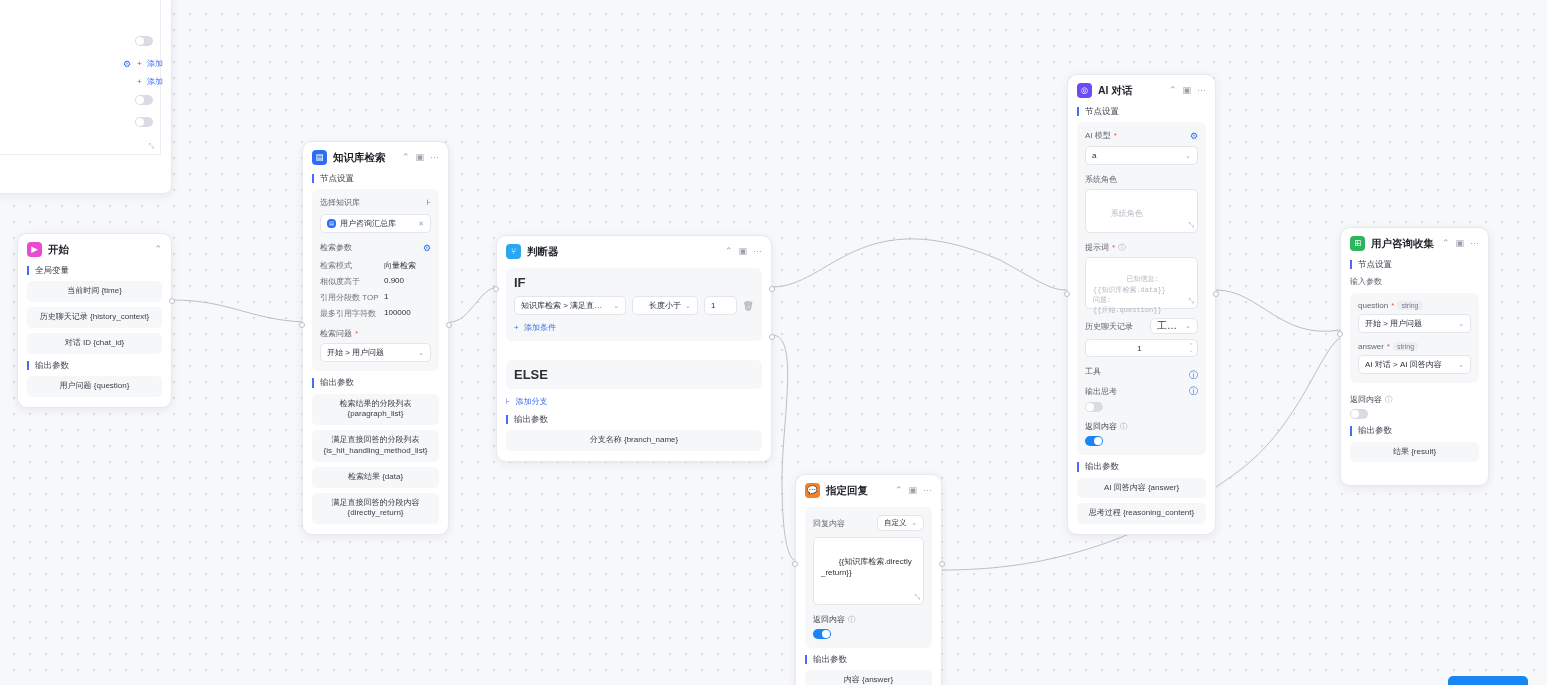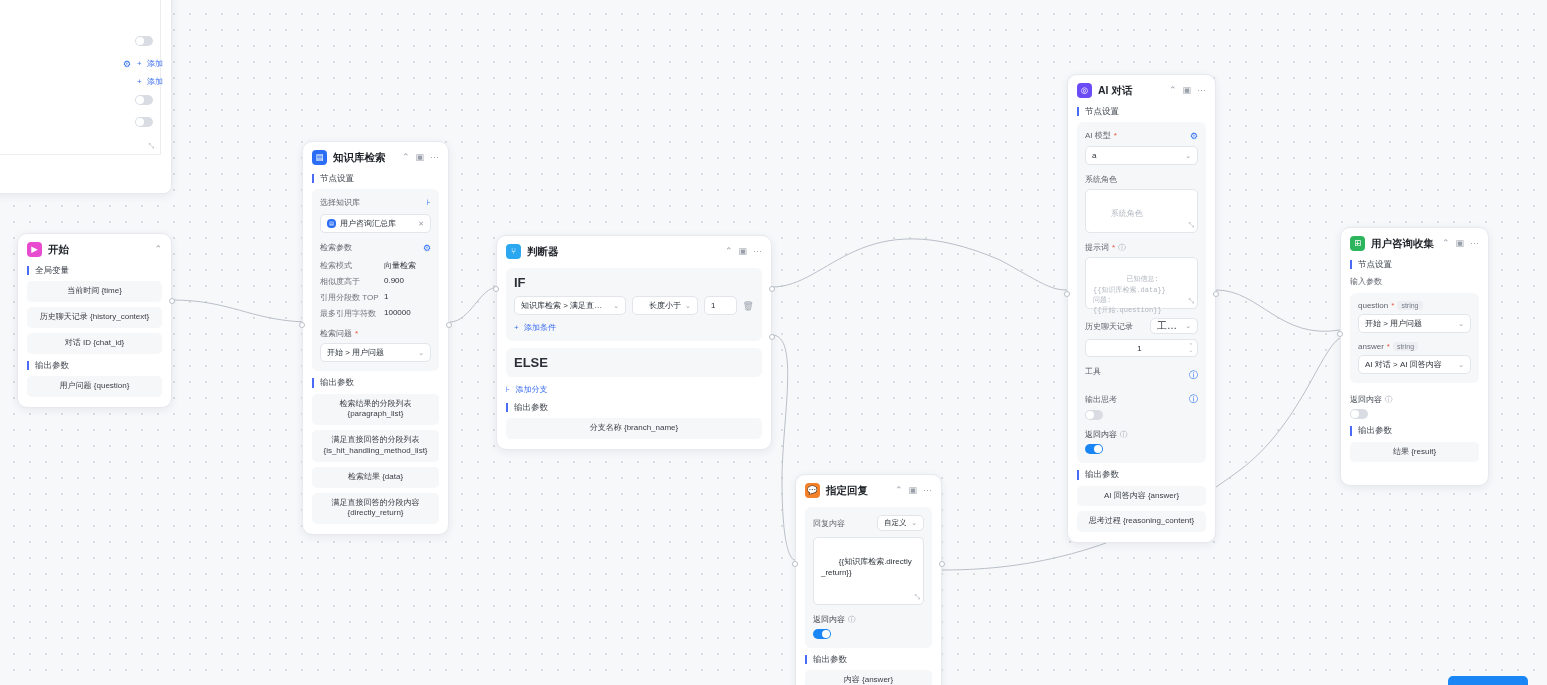--- a/index.html
+++ b/index.html
@@ -247,21 +247,21 @@
         </div>
         <div class="select" style="width:58px;">
           <span class="txt">1</span>
         </div>
         <span class="hi" style="color:#9aa0aa;font-size:9px;">🗑</span>
       </div>
       <div class="link" style="margin-top:7px;">
         +&nbsp;<span>添加条件</span>
       </div>
     </div>
-    <div class="br-box" style="margin-top:7px;">
+    <div class="br-box" style="margin-top:19px;">
       <div class="if-lbl" style="margin-bottom:0;">ELSE</div>
     </div>
     <div class="link" style="margin-top:7px;">
       ⊦&nbsp;<span>添加分支</span>
     </div>
     <div class="sect-label">输出参数</div>
     <div class="out-item" style="margin-bottom:0;">分支名称 {branch_name}</div>
     <div class="dot-port" style="left:-4px; top:50px;"></div>
     <div class="dot-port" style="right:-4px; top:50px;"></div>
     <div class="dot-port" style="right:-4px; top:98px;"></div>
@@ -354,21 +354,21 @@
         <span class="val">1</span>
         <span class="arrows">
             <span>⌃</span>
             <span>⌄</span>
           </span>
       </div>
       <div style="display:flex; align-items:center; margin-top:9px;">
         <span class="field-label" style="margin-bottom:8px;text-align:right;">工具</span>
         <span class="blue-dot" style="margin-left:auto;">ⓘ</span>
       </div>
-      <div style="display:flex; margin-top:8px;">
+      <div style="display:flex; margin-top:0;">
         <span class="field-label" style="margin-bottom:0;">输出思考</span>
         <span class="blue-dot" style="margin-left:auto;">ⓘ</span>
       </div>
       <div class="toggle" style="margin-top:4px;">
           <i></i>
         </div>
       <div class="row-lbl" style="margin-top:9px;">
         <span>返回内容</span>
         <span class="info">ⓘ</span>
       </div>

